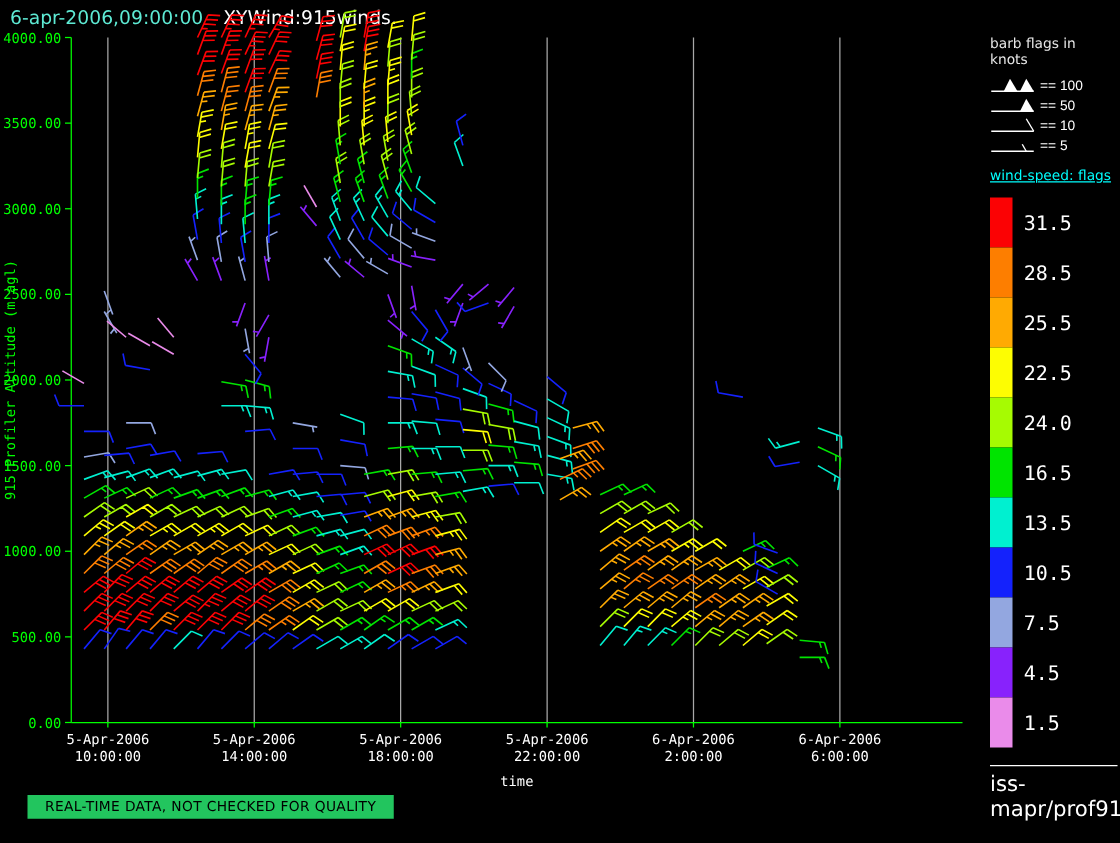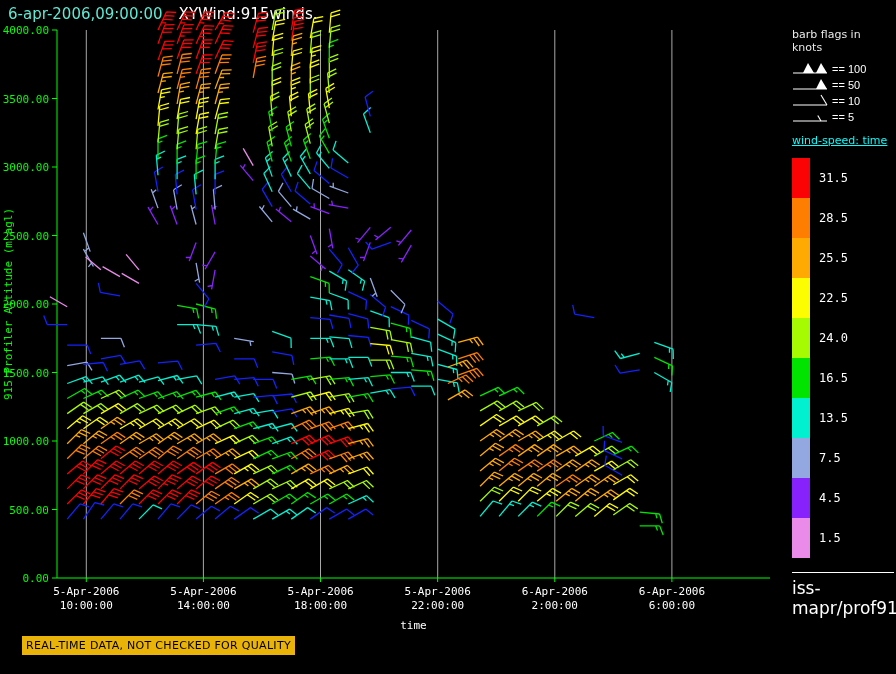--- a/index.html
+++ b/index.html
@@ -9,24 +9,24 @@
   .t-yellow{color:#5eead4;margin-right:16px;margin-top:20px;}
   .t-white{color:#ffffff;}
   #chart-svg{position:absolute;left:0;top:0;}
   .rightpanel{position:absolute;left:792px;top:28px;width:102px;color:#fff;font-size:11px;}
   .bl-title{color:#e8e8e8;margin-bottom:7px;}
   .bl-row{display:flex;align-items:center;height:16px;}
   .bl-label{font-family:Liberation Sans, sans-serif;font-size:11px;margin-left:4px;color:#fff;}
   .ws-label{color:#00ffff;text-decoration:underline;margin:9px 0 11px 0;}
   .cb-row{display:flex;align-items:center;height:40px;}
   .cb-swatch{width:18px;height:40px;}
-  .cb-label{margin-left:9px;font-family:"DejaVu Sans Mono",monospace;font-size:12px;color:#fff;}
+  .cb-label{margin-left:9px;font-family:"DejaVu Sans Mono",monospace;font-size:16px;color:#fff;}
   .footer-id{margin-top:14px;border-top:1px solid #fff;padding-top:5px;font-size:17px;color:#fff;}
-  .quality-banner{position:absolute;left:22px;top:636px;background:#eab308;color:#000;
-       font-size:11px;padding:3px 4px;letter-spacing:0.3px;white-space:nowrap;}
+  .quality-banner{position:absolute;left:22px;top:636px;background:#22c55e;color:#000;
+       font-size:11px;padding:3px 14px;letter-spacing:0.3px;white-space:nowrap;}
 </style>
 </head>
 <body>
 
 <div class="titlebar">
   <span class="t-yellow">6-apr-2006,09:00:00</span><span class="t-white">XYWind:915winds.</span>
 </div>
 
 <svg id="chart-svg" width="788" height="674">
     <g>
@@ -543,21 +543,21 @@
         <span class="bl-label">== 10</span>
       </div>
       <div class="bl-row">
         <svg width="36" height="14">
           <line x1="1" y1="11" x2="35" y2="11" stroke="#fff" stroke-width="1.1"></line>
           <line x1="29" y1="11" x2="25.8" y2="5.4" stroke="#fff" stroke-width="1.1"></line>
         </svg>
         <span class="bl-label">== 5</span>
       </div>
     </div>
-  <div class="ws-label">wind-speed: time</div>
+  <div class="ws-label">wind-speed: flags</div>
   <div id="colorbar">
       <div class="cb-row">
         <div class="cb-swatch" style="background: rgb(251, 2, 4);"></div>
         <span class="cb-label">31.5</span>
       </div>
       <div class="cb-row">
         <div class="cb-swatch" style="background: rgb(253, 126, 0);"></div>
         <span class="cb-label">28.5</span>
       </div>
       <div class="cb-row">
@@ -572,20 +572,24 @@
         <div class="cb-swatch" style="background: rgb(166, 251, 2);"></div>
         <span class="cb-label">24.0</span>
       </div>
       <div class="cb-row">
         <div class="cb-swatch" style="background: rgb(0, 228, 0);"></div>
         <span class="cb-label">16.5</span>
       </div>
       <div class="cb-row">
         <div class="cb-swatch" style="background: rgb(0, 240, 208);"></div>
         <span class="cb-label">13.5</span>
+      </div>
+      <div class="cb-row">
+        <div class="cb-swatch" style="background: rgb(20, 34, 252);"></div>
+        <span class="cb-label">10.5</span>
       </div>
       <div class="cb-row">
         <div class="cb-swatch" style="background: rgb(147, 167, 224);"></div>
         <span class="cb-label">7.5</span>
       </div>
       <div class="cb-row">
         <div class="cb-swatch" style="background: rgb(136, 34, 252);"></div>
         <span class="cb-label">4.5</span>
       </div>
       <div class="cb-row">

